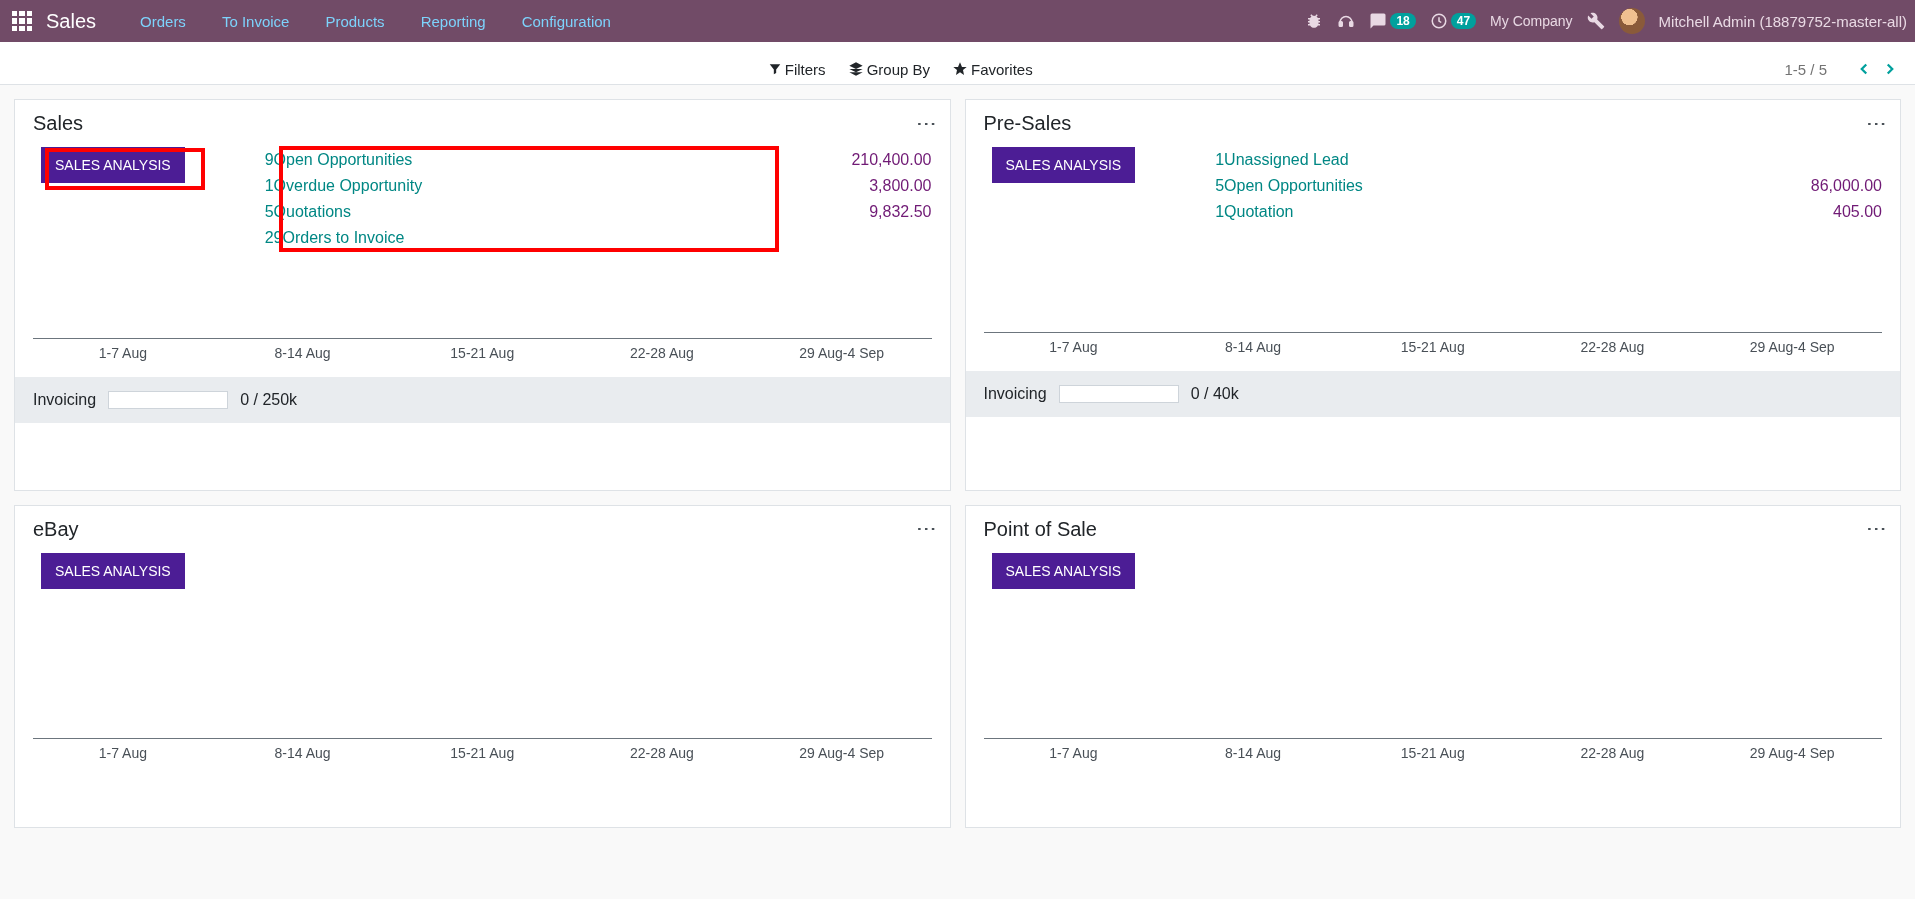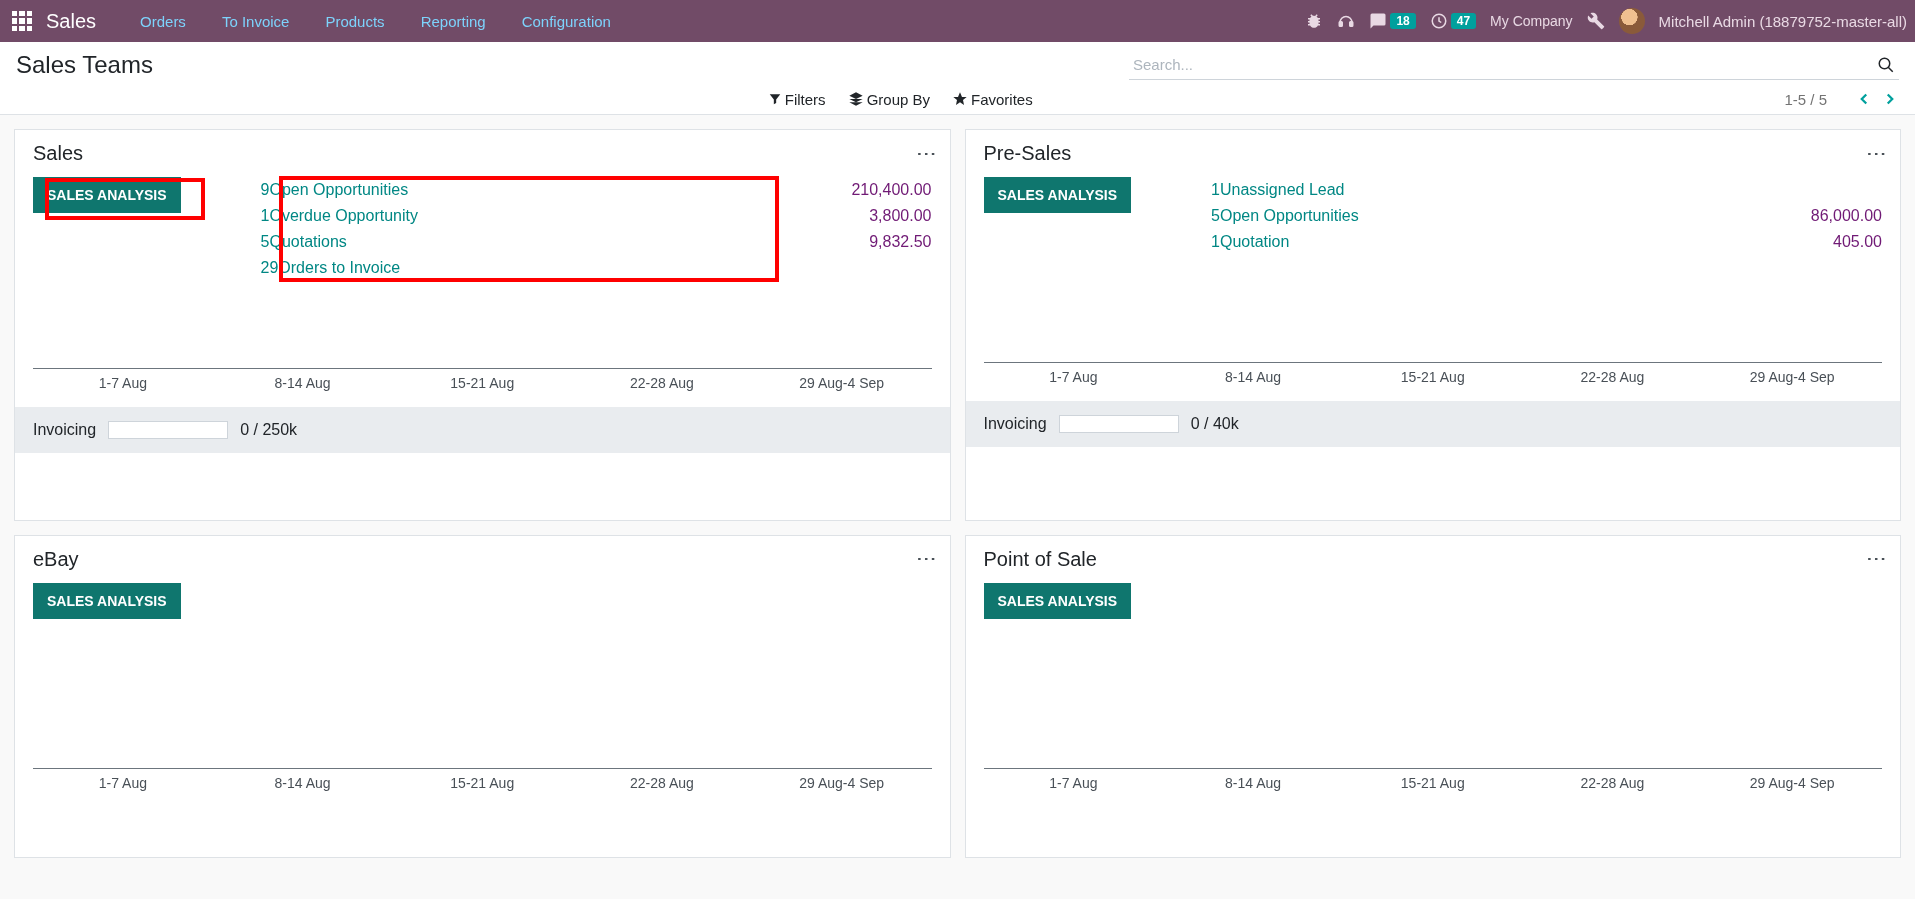--- a/index.html
+++ b/index.html
@@ -7,21 +7,21 @@
 
 
 .navbar { background: #714b67; height: 42px; display: flex; align-items: center; padding: 0 8px; color: #fff; }
 .nav-left { display: flex; align-items: center; gap: 4px; }
 .apps-icon { width: 20px; height: 20px; display: grid; grid-template-columns: repeat(3,1fr); grid-template-rows: repeat(3,1fr); gap: 2px; margin: 0 10px 0 4px; cursor: pointer; }
 .apps-icon span { background: #fff; }
 .brand { font-size: 20px; font-weight: 500; margin-right: 24px; cursor: pointer; }
 .nav-item { padding: 0 16px; font-size: 15px; cursor: pointer; color: #7dd3fc; }
 .nav-right { margin-left: auto; display: flex; align-items: center; gap: 14px; }
 .nav-icon { cursor: pointer; display: flex; align-items: center; }
-.badge { background: #00a09d; color: #fff; padding: 1px 6px; border-radius: 3px; font-size: 12px; font-weight: 600; margin-left: 3px; }
+.badge { background: #00a09d; color: #fff; padding: 1px 6px; border-radius: 8px; font-size: 12px; font-weight: 600; margin-left: 3px; }
 .company { font-size: 14px; color: #e9d9e4; cursor: pointer; }
 .avatar { width: 26px; height: 26px; border-radius: 50%; background: radial-gradient(circle at 40% 35%, #f0c090 0 35%, #8a5a3a 36% 100%); }
 .username { font-size: 15px; color: #e9d9e4; cursor: pointer; }
 
 
 .control { background: #fff; border-bottom: 1px solid #dee2e6; padding: 8px 16px 6px 16px; }
 .control-top { display: flex; align-items: center; }
 .page-title { font-size: 24px; color: #212529; font-weight: 400; }
 .search-wrap { margin-left: auto; width: 770px; position: relative; }
 .search-input { width: 100%; border: none; border-bottom: 1px solid #ced4da; padding: 6px 30px 6px 4px; font-size: 15px; outline: none; color: #495057; }
@@ -34,21 +34,21 @@
 .pager-arrows { display: flex; gap: 8px; }
 .pager-arrow { color: #00a09d; cursor: pointer; }
 
 
 .kanban { padding: 14px; display: grid; grid-template-columns: 1fr 1fr; gap: 14px; height: calc(899px - 42px - 100px); overflow-y: auto; }
 .card { background: #fff; border: 1px solid #dee2e6; position: relative; }
 .card-head { display: flex; align-items: center; padding: 12px 18px 4px 18px; }
 .card-title { font-size: 20px; color: #212529; }
 .kebab { margin-left: auto; cursor: pointer; color: #495057; font-size: 20px; letter-spacing: 0; line-height: 0.5; writing-mode: vertical-rl; }
 .card-body { display: flex; padding: 8px 18px 4px 18px; min-height: 110px; }
-.analysis-btn { background: #0f766e; color: #fff; border: none; padding: 10px 14px; font-size: 14px; font-weight: 700; cursor: pointer; height: fit-content; }
+.analysis-btn { background: #4c1d95; color: #fff; border: none; padding: 10px 14px; font-size: 14px; font-weight: 400; cursor: pointer; height: fit-content; margin-left: 8px; }
 .stats { flex: 1; margin-left: 80px; }
 .stat-row { display: flex; font-size: 16px; color: #008784; line-height: 26px; }
 .stat-label { flex: 1; cursor: pointer; }
 .stat-value { color: #701a75; }
 .hl-red-btn { position: absolute; border: 4px solid #ff0000; pointer-events: none; }
 .hl1 { left: 30px; top: 48px; width: 160px; height: 42px; }
 .hl2 { left: 264px; top: 46px; width: 500px; height: 106px; }
 
 
 .chart-wrap { padding: 0 18px; margin-top: 12px; }
@@ -121,32 +121,20 @@
       <svg width="18" height="18" viewBox="0 0 24 24" fill="#e9d9e4">
           <path d="M22.7 19l-9.1-9.1c.9-2.3.4-5-1.5-6.9-2-2-5-2.4-7.4-1.3L9 6 6 9 1.6 4.7C.5 7.1.9 10.1 2.9 12.1c1.9 1.9 4.6 2.4 6.9 1.5l9.1 9.1c.4.4 1 .4 1.4 0l2.3-2.3c.5-.4.5-1 .1-1.4z"></path>
         </svg>
     </span>
     <div class="avatar"></div>
     <span class="username">Mitchell Admin (18879752-master-all)</span>
   </div>
 </div>
 
 <div class="control">
-  <div class="control-top">
-    <h1 class="page-title">Sales Teams</h1>
-    <div class="search-wrap">
-      <input class="search-input" placeholder="Search..." style="">
-      <span class="search-icon-right">
-        <svg width="18" height="18" viewBox="0 0 24 24" fill="none" stroke="#212529" stroke-width="2">
-            <circle cx="10" cy="10" r="7"></circle>
-            <path d="M21 21l-6-6"></path>
-          </svg>
-      </span>
-    </div>
-  </div>
   <div class="control-bottom">
     <div class="search-buttons">
       <div class="sbtn">
         <svg width="14" height="14" viewBox="0 0 24 24" fill="#212529">
             <path d="M3 4h18l-7 9v6l-4 2v-8z"></path>
           </svg>
         <span>Filters</span>
       </div>
       <div class="sbtn">
         <svg width="16" height="16" viewBox="0 0 24 24" fill="#212529">

